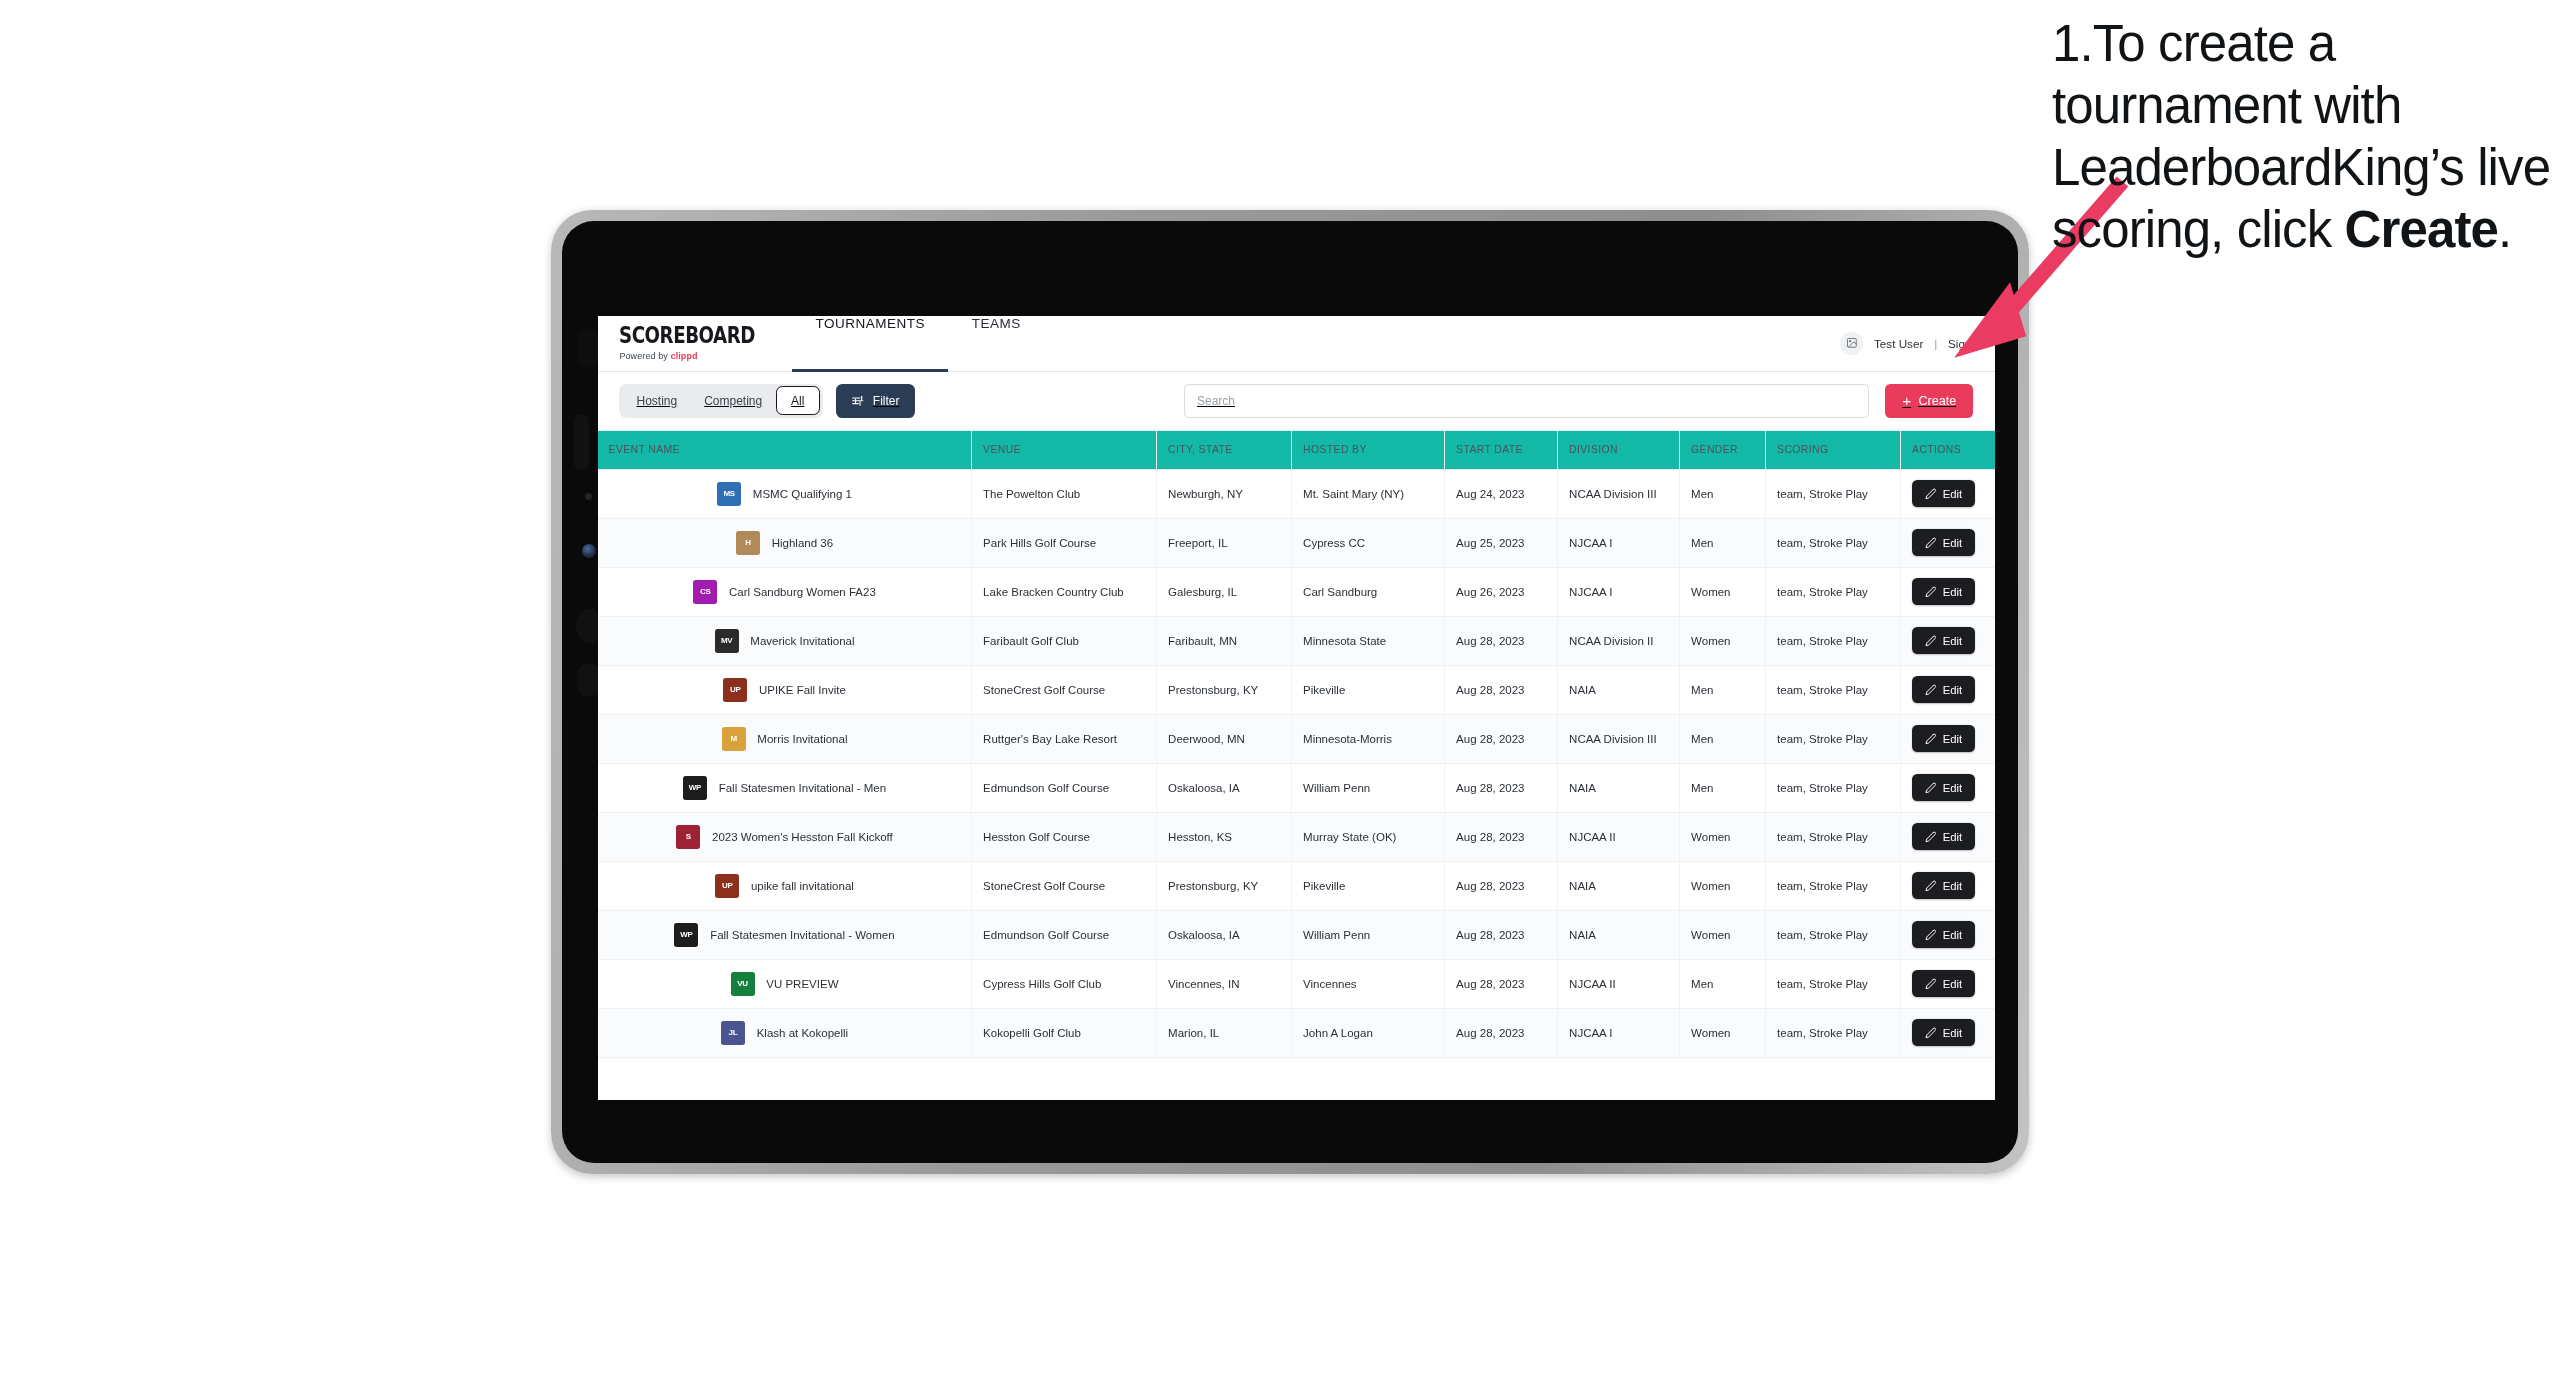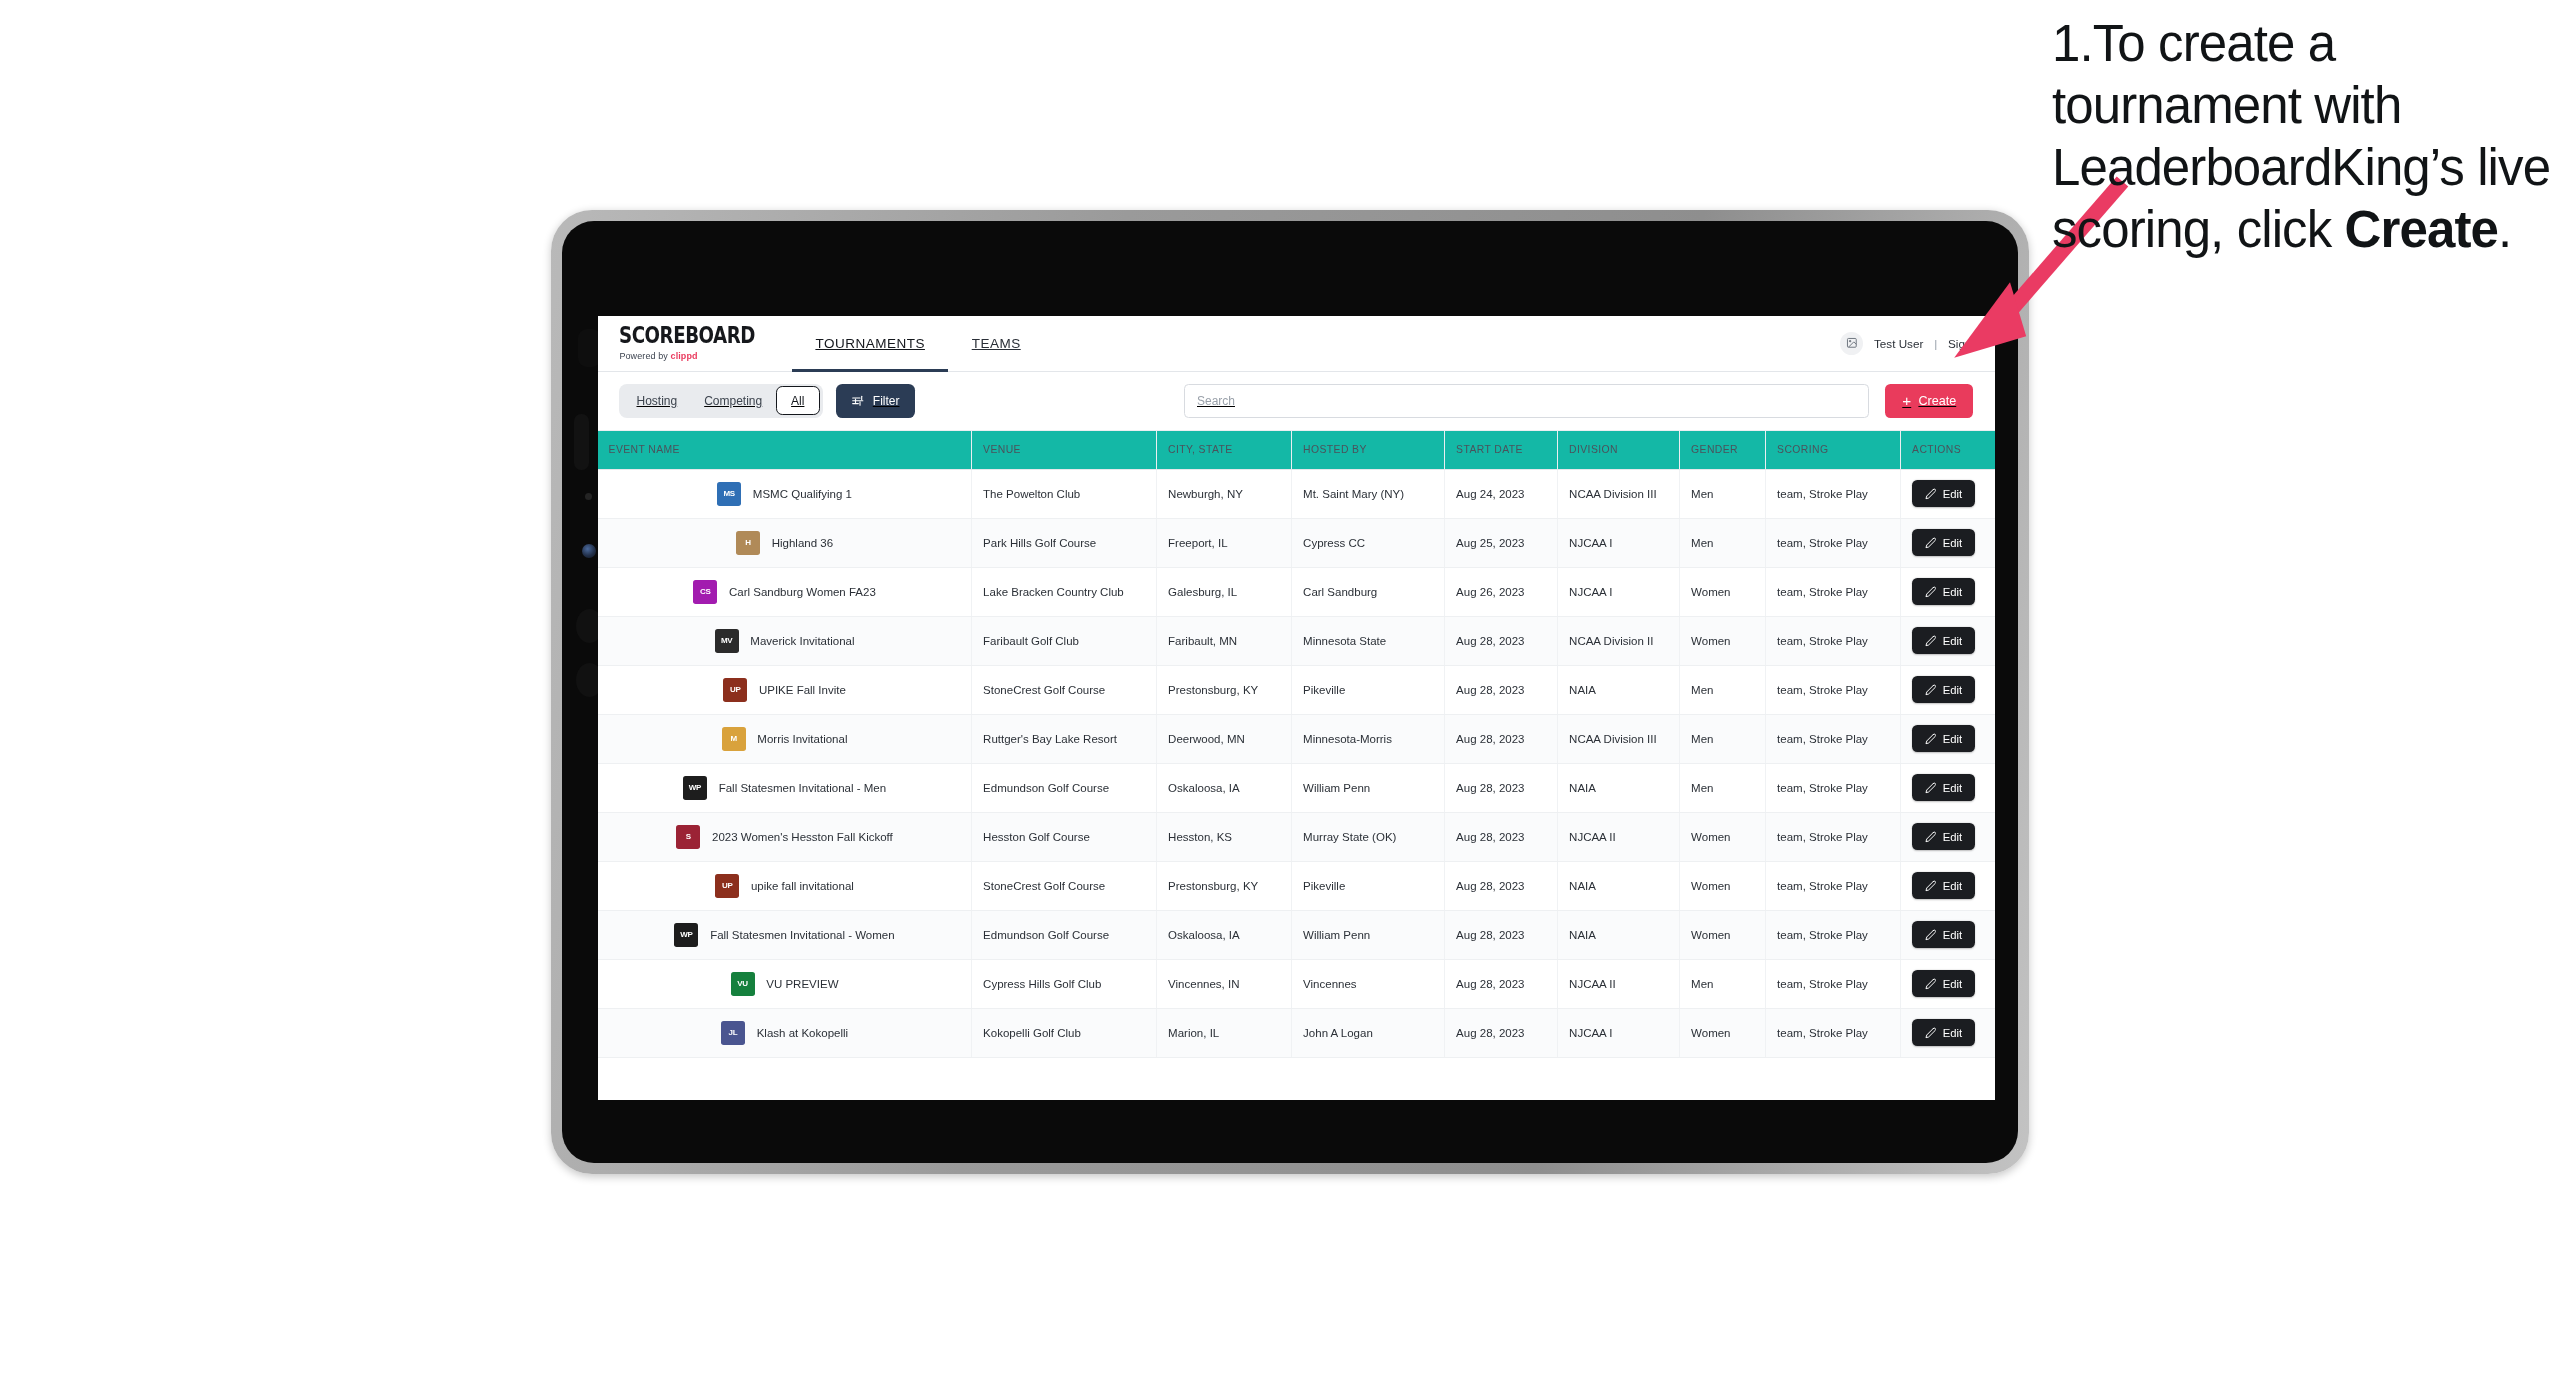--- a/index.html
+++ b/index.html
@@ -58,23 +58,23 @@
   .brand-title {
     font-family:"DejaVu Sans", sans-serif;
     font-weight:700; font-size:19px; letter-spacing:-0.5px;
     color:#16181c; line-height:1;
     transform: scaleY(1.18) scaleX(.96); transform-origin:left center;
   }
   .brand-sub { font-size:9px; color:#3d4450; margin-top:6.3px; letter-spacing:0.1px; }
   .brand-sub .clippd { color:#ea3b5e; font-weight:700; }
 
   .navtab {
-    display:flex; align-items:center; padding: 0 23.4px;
+    display:flex; align-items:flex-start; padding: 0 23.4px;
     font-size:13.5px; letter-spacing:0.5px; color:#2a2f37;
-    cursor:pointer; position:relative;text-decoration:underline;
+    cursor:pointer; position:relative;
   }
   .navtab.active { color:#14171c; }
   .navtab.active::after {
     content:""; position:absolute; left:0; right:0; bottom:-0.9px;
     height:2.7px; background:#2b3c55;
   }
   .nav-right { margin-left:auto; display:flex; align-items:center; gap:10.8px; padding-right:23.4px; }
   .avatar {
     width:23.4px; height:23.4px; border-radius:50%; background:#f0f1f3;
     display:flex; align-items:center; justify-content:center;

